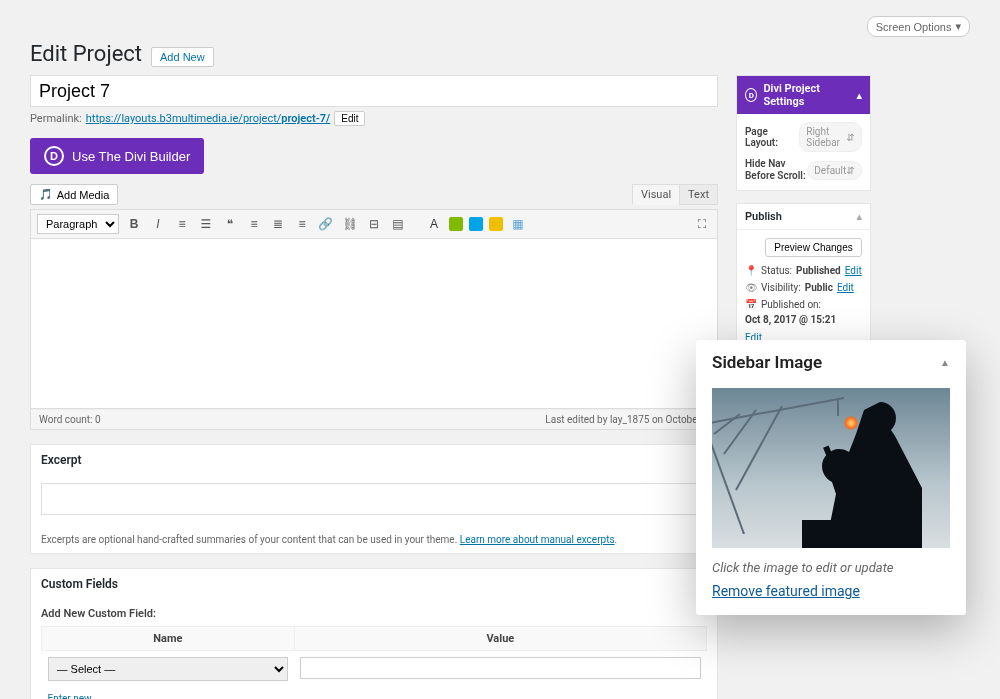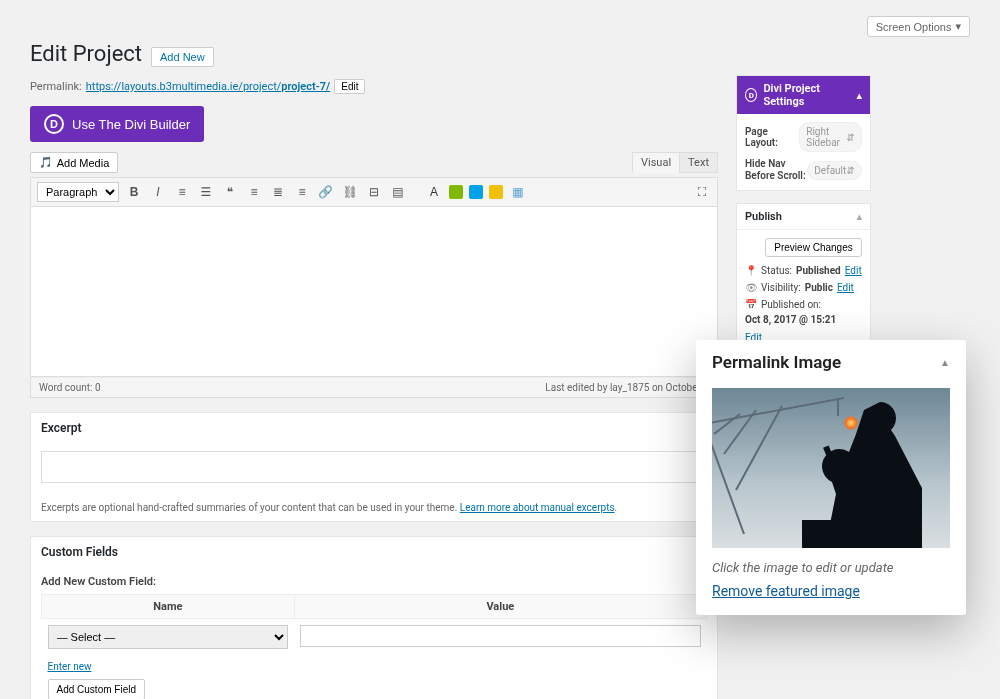--- a/index.html
+++ b/index.html
@@ -8,21 +8,21 @@
     background: #f1f1f1;
     width: 1000px;
     height: 699px;
     position: relative;
     font-size: 12px;
     color: #444;
   }
   .wrap { padding: 16px 30px; }
   .top-row { display:flex; justify-content:flex-end; margin-bottom:4px;}
   .screen-options-btn {
-    background:#fff; border:1px solid #ccc; border-radius:3px; padding:3px 8px;
+    background:#fff; border:1px solid #ccc; border-radius:9px; padding:3px 8px;
     font-size:11px; color:#666; cursor:pointer; display:flex; align-items:center; gap:4px;
   }
   .heading { font-size:22px; font-weight:400; color:#23282d; display:inline; }
   .add-new-btn {
     display:inline-block; margin-left:6px; padding:3px 8px; font-size:11px;
     border:1px solid #ccc; border-radius:2px; color:#0073aa; background:#fff; cursor:pointer;
   }
   .columns { display:flex; gap:18px; margin-top:8px; align-items:flex-start;}
   .main { flex:0 0 688px; }
   .sidebar { flex:0 0 132px; }
@@ -159,20 +159,21 @@
       <span>Screen Options</span>
       <span>▾</span>
     </button>
   </div>
 
   <h1 class="heading">Edit Project</h1>
   <button class="add-new-btn">Add New</button>
 
   <div class="columns">
     <div class="main">
+      <input class="title-input" type="text" value="Project 7" style="">
       <div class="permalink">
         <span>Permalink:</span>
         <a href="#">
           <span>https://layouts.b3multimedia.ie/project/</span><span class="slug">project-7/</span>
         </a>
         <button class="btn-sm">Edit</button>
       </div>
 
       <button class="divi-btn">
         <span class="divi-circle">D</span>
@@ -344,21 +345,21 @@
           </div>
           <a class="link" style="font-size:10px;margin-top:4px;display:inline-block">+ Add New Category</a>
         </div>
       </div>
     </div>
   </div>
 </div>
 
 <div class="featured-popup">
   <div class="fp-head">
-    <h3>Permalink Image</h3>
+    <h3>Sidebar Image</h3>
     <span class="tri-up">▲</span>
   </div>
   <div class="fp-img">
     <svg class="crane" viewBox="0 0 140 140">
       <line x1="0" y1="30" x2="140" y2="4"></line>
       <line x1="0" y1="30" x2="40" y2="140"></line>
       <line x1="20" y1="60" x2="52" y2="16"></line>
       <line x1="32" y1="96" x2="78" y2="12"></line>
       <line x1="10" y1="40" x2="36" y2="20"></line>
       <line x1="134" y1="6" x2="134" y2="22"></line>

